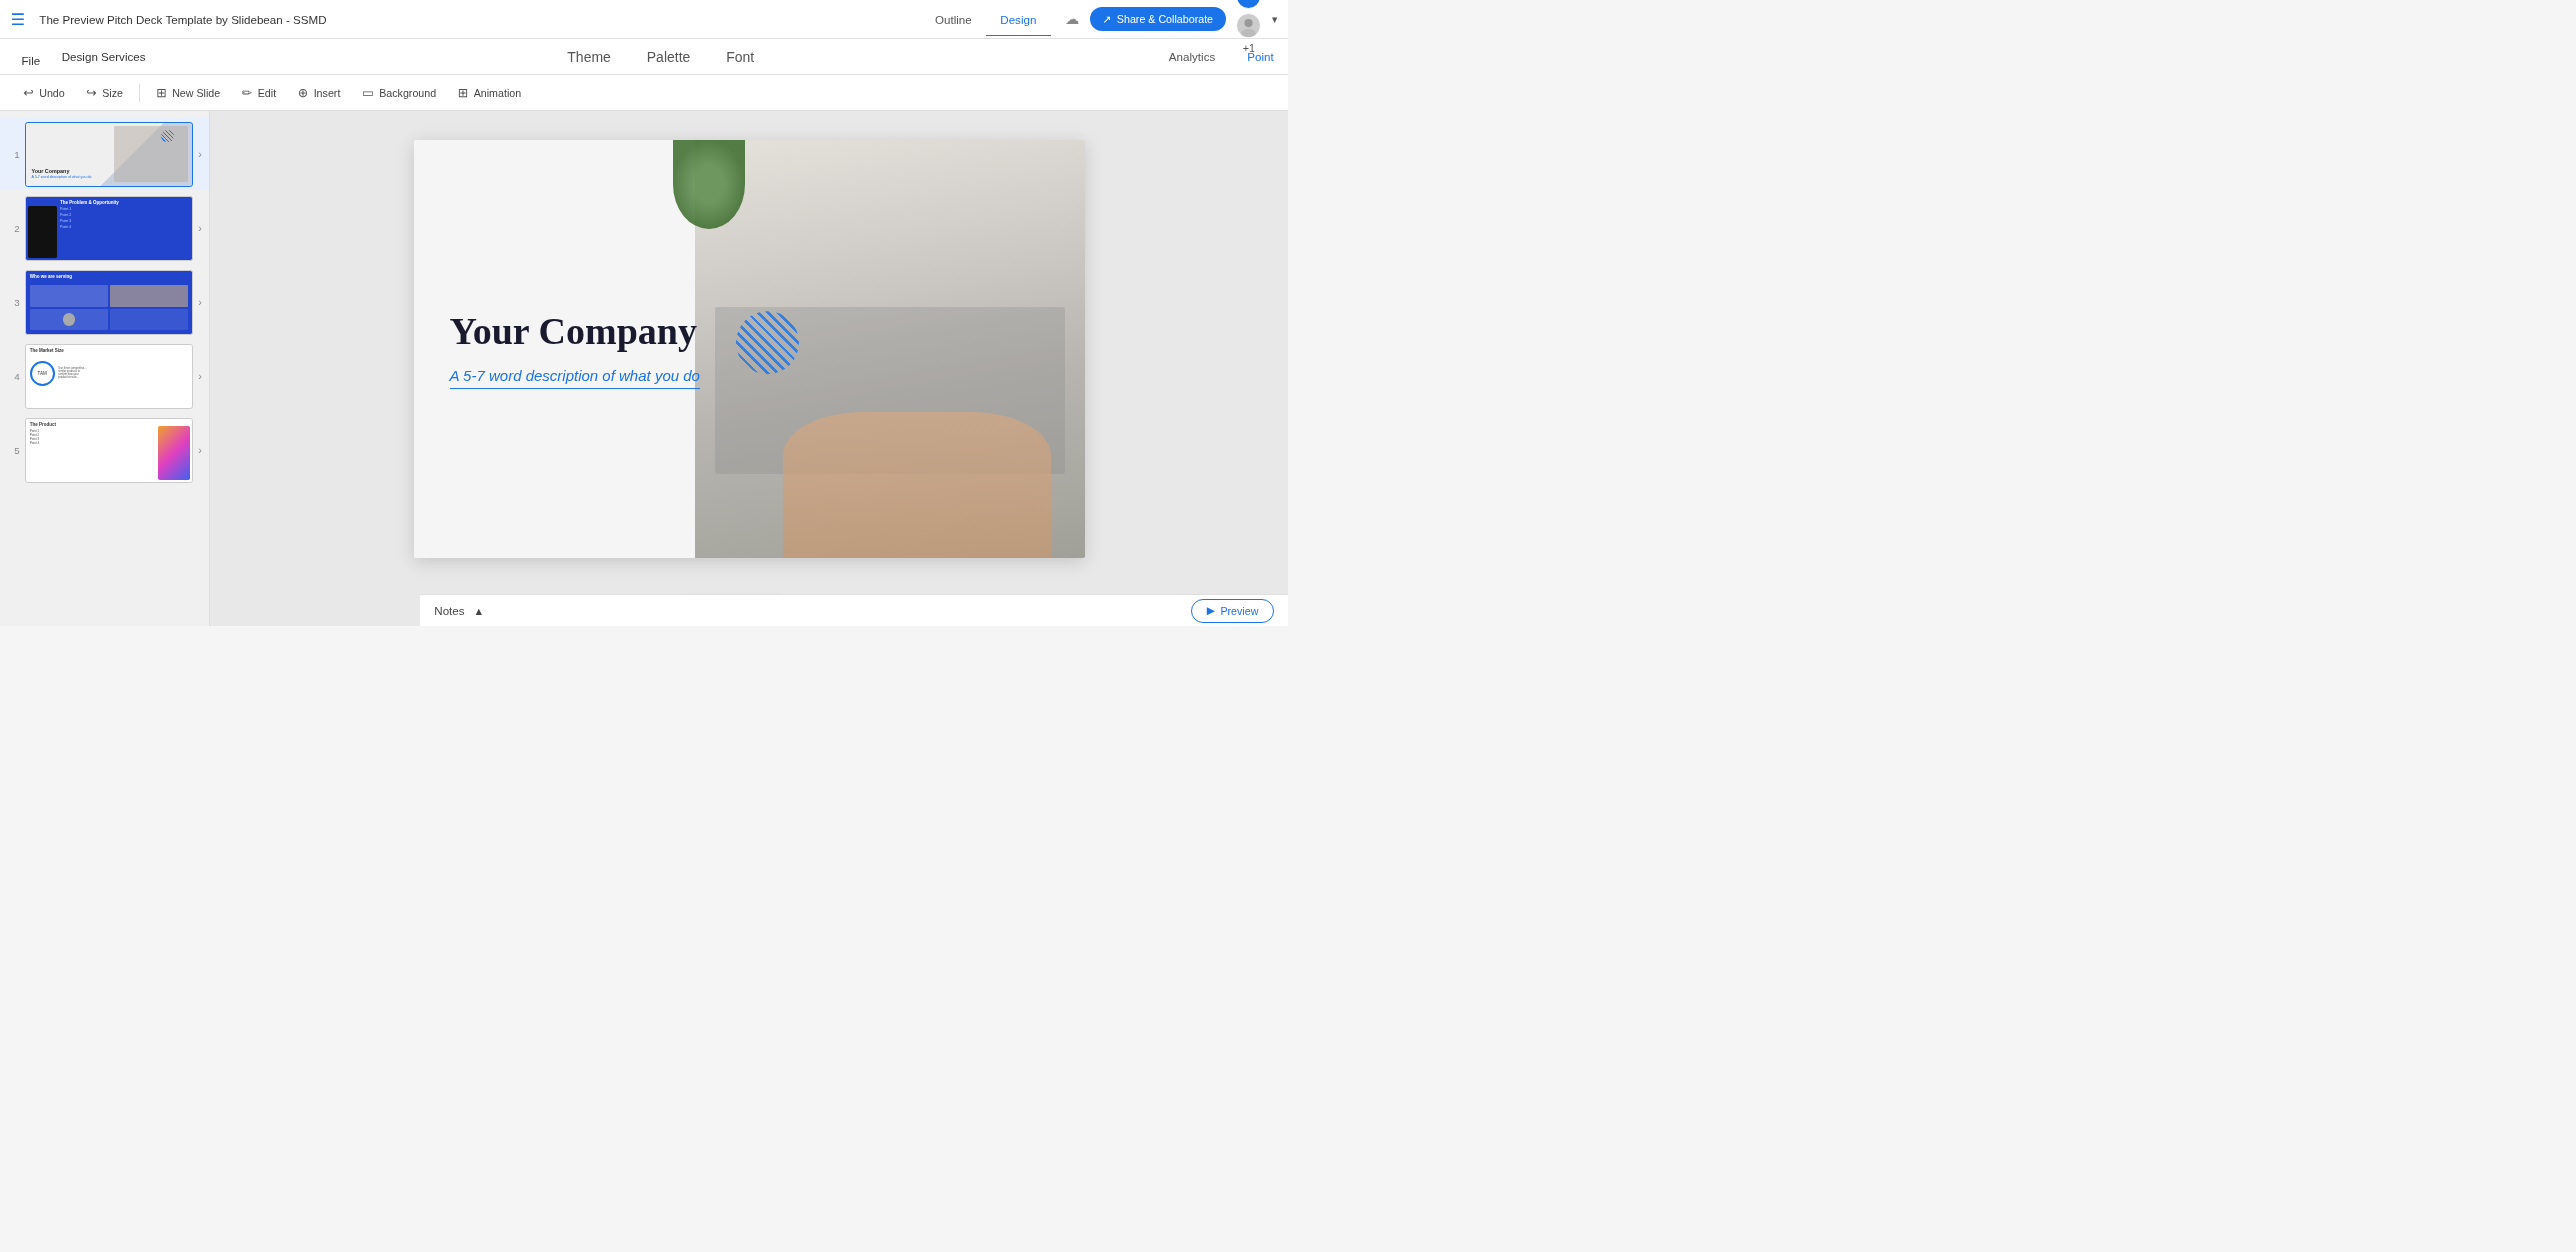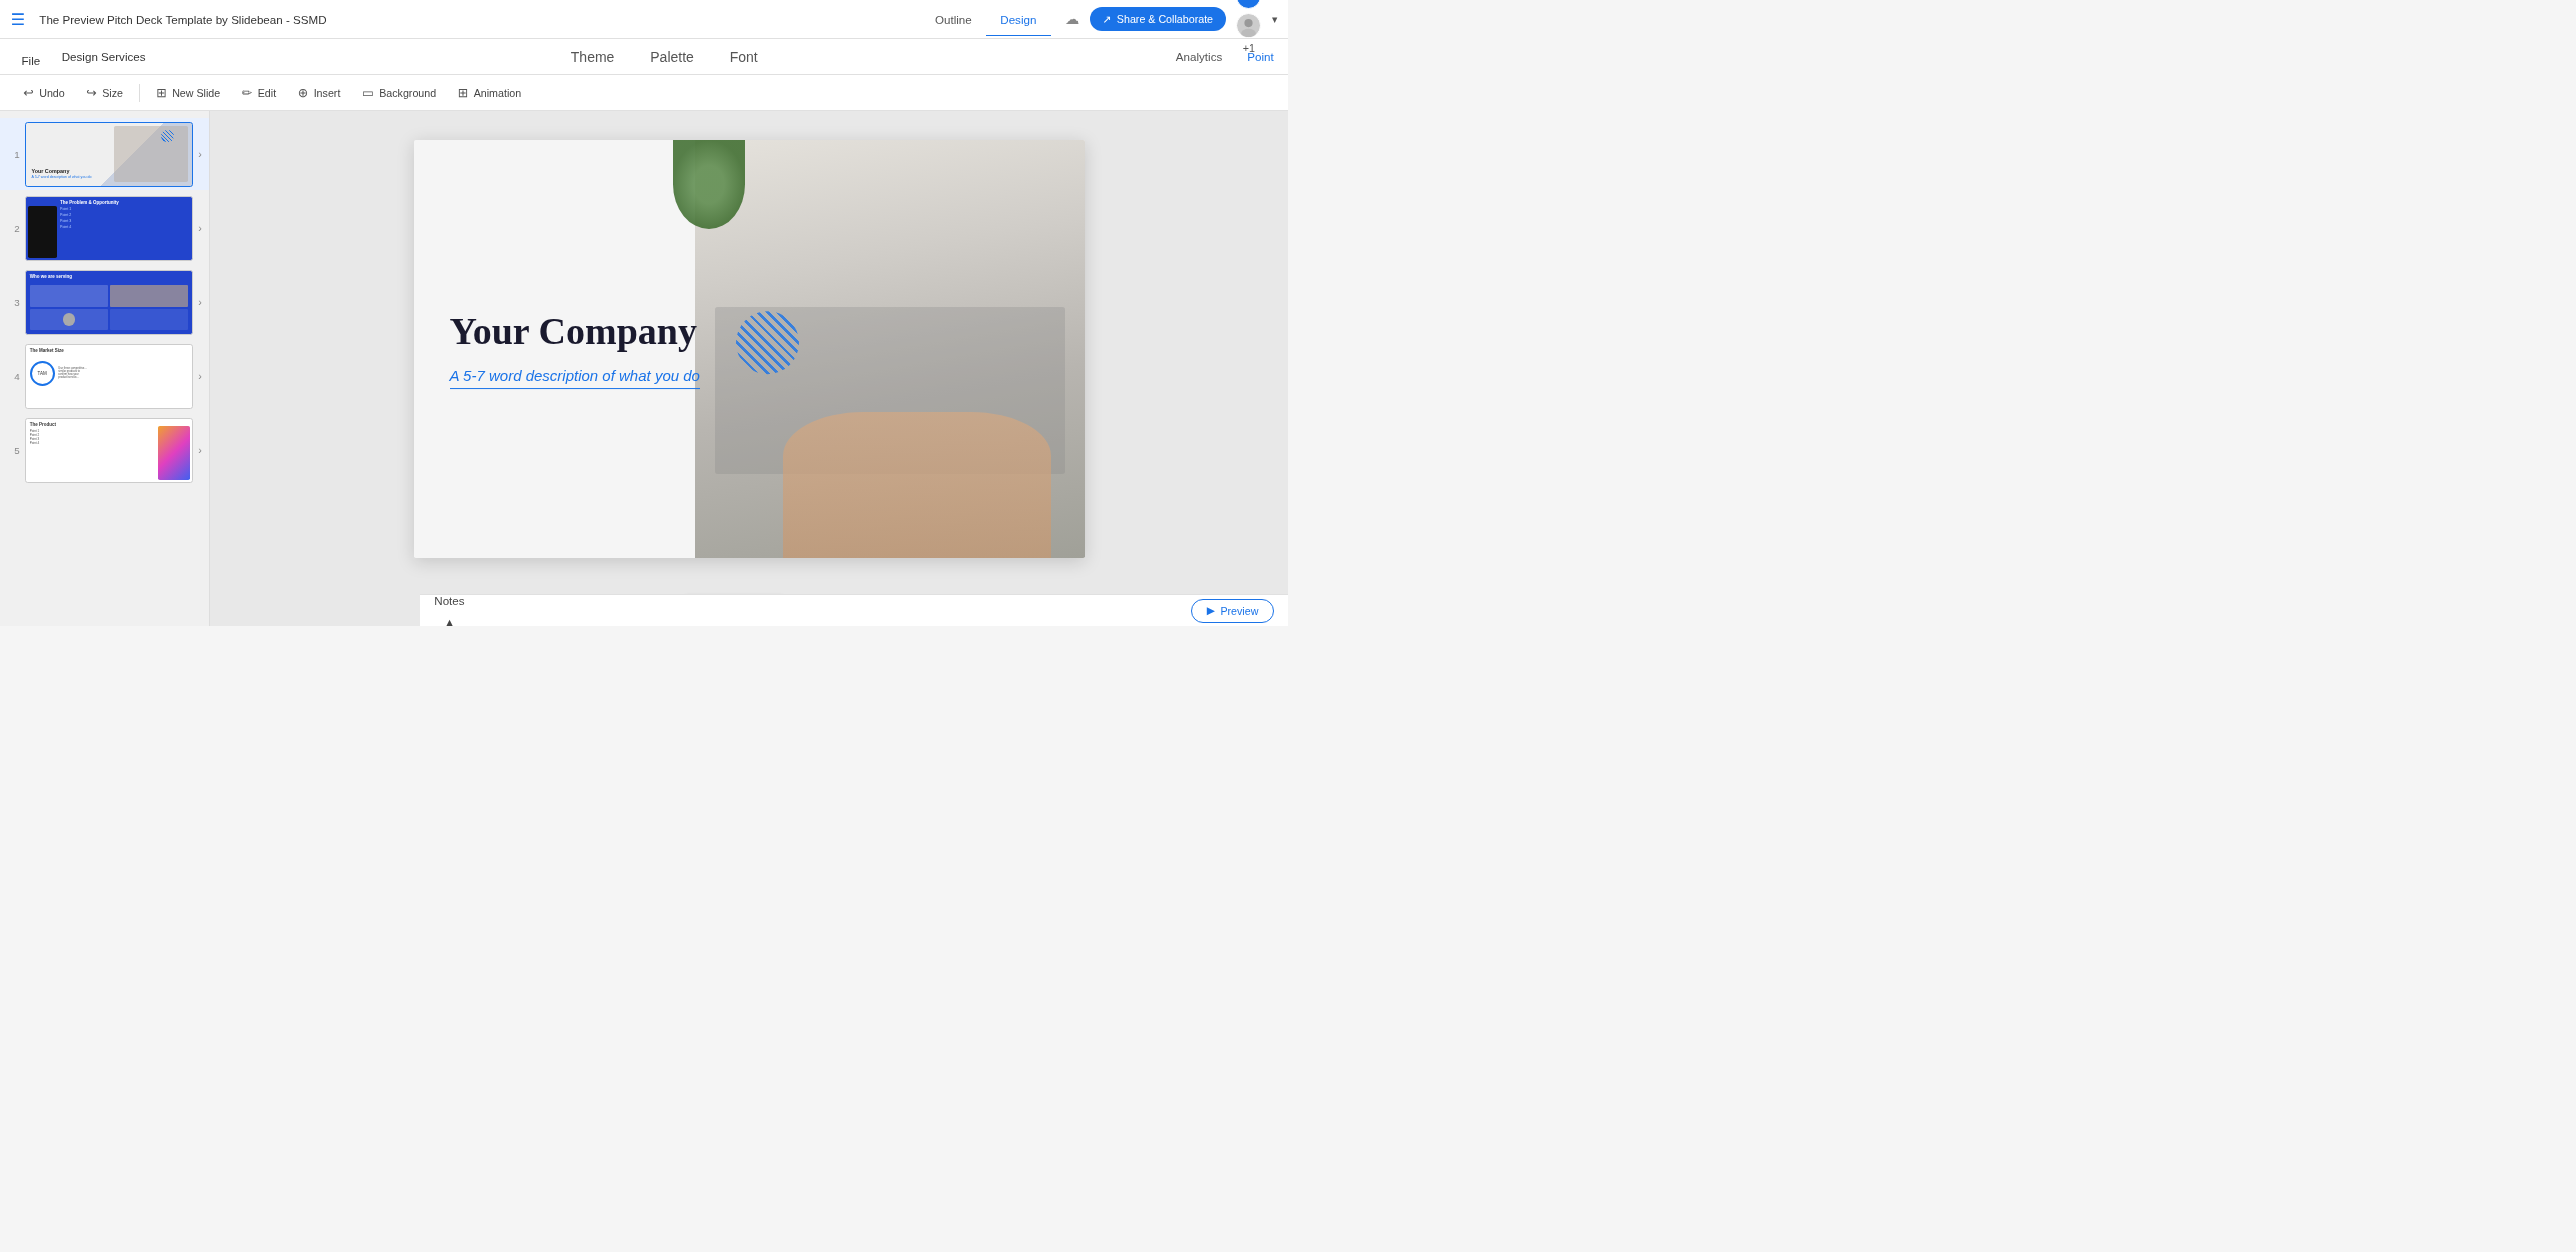--- a/index.html
+++ b/index.html
@@ -39,21 +39,21 @@
     .second-nav {
       display: flex; align-items: center; height: 36px;
       background: #fff; border-bottom: 0.9px solid #e0e0e0;
       padding: 0 14.3px; gap: 0;
     }
     .second-nav-left { display: flex; align-items: center; gap: 7.2px; }
     .file-menu { font-size: 11.6px; color: #333; cursor: pointer; padding: 3.6px 7.2px; margin-top: 8px; }
     .design-services { font-size: 11.6px; color: #333; cursor: pointer; padding: 3.6px 7.2px; }
     .second-nav-center { flex: 1; display: flex; justify-content: center; gap: 21.5px; }
     .design-tab { font-size: 14px; color: #555; cursor: pointer; padding: 3.6px 7.2px; }
-    .second-nav-right { display: flex; gap: 25px; align-items: flex-start; }
+    .second-nav-right { display: flex; gap: 32px; align-items: flex-start; }
     .analytics-link { font-size: 11.6px; color: #555; cursor: pointer; }
     .help-link { font-size: 11.6px; color: #1a73e8; cursor: pointer; font-weight: 500; }
 
     
     .toolbar {
       display: flex; align-items: center; height: 36px;
       background: #fff; border-bottom: 0.9px solid #e0e0e0;
       padding: 0 14.3px; gap: 3.6px;
     }
     .toolbar-btn {
@@ -169,21 +169,21 @@
       justify-content: center; cursor: pointer; font-size: 10.7px; color: #666;
     }
 
     
     .notes-bar {
       position: absolute; bottom: 0; left: 210px; right: 0;
       height: 32px; background: #fff; border-top: 0.9px solid #e0e0e0;
       display: flex; align-items: center; padding: 0 14.3px;
       gap: 7.2px; justify-content: space-between;
     }
-    .notes-label { font-size: 11.6px; color: #444; display: flex; align-items: center; gap: 9px; flex-direction: column; }
+    .notes-label { font-size: 11.6px; color: #444; display: flex; align-items: center; gap: 9px; }
     .notes-chevron { font-size: 10.7px; }
     .preview-btn {
       position: absolute; right: 14.3px;
       border: 0.9px solid #1a73e8; color: #1a73e8; background: #fff;
       border-radius: 18px; padding: 4.5px 14.3px; font-size: 10.7px; cursor: pointer;
       display: flex; align-items: center; gap: 5.4px;
     }
 
     
     .st1 { background: linear-gradient(135deg, #efefef 60%, #c8d0e0 60%); }

